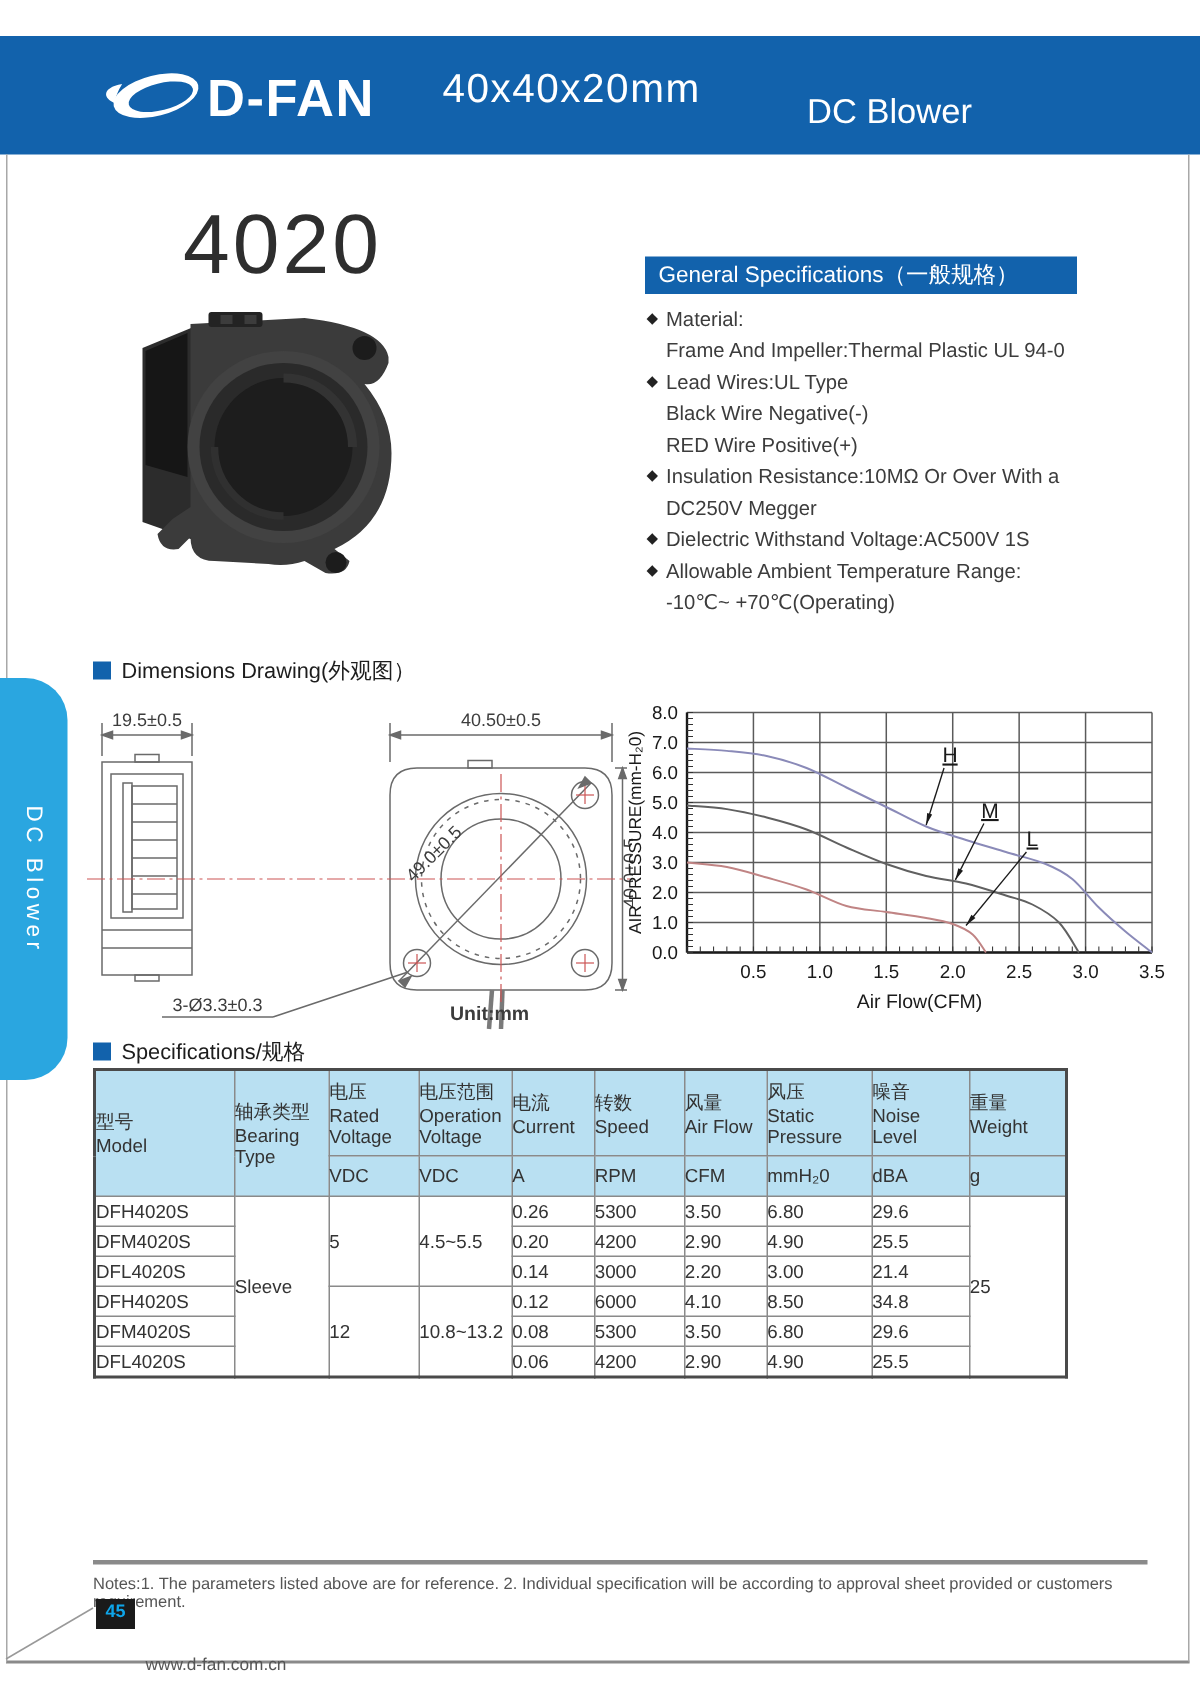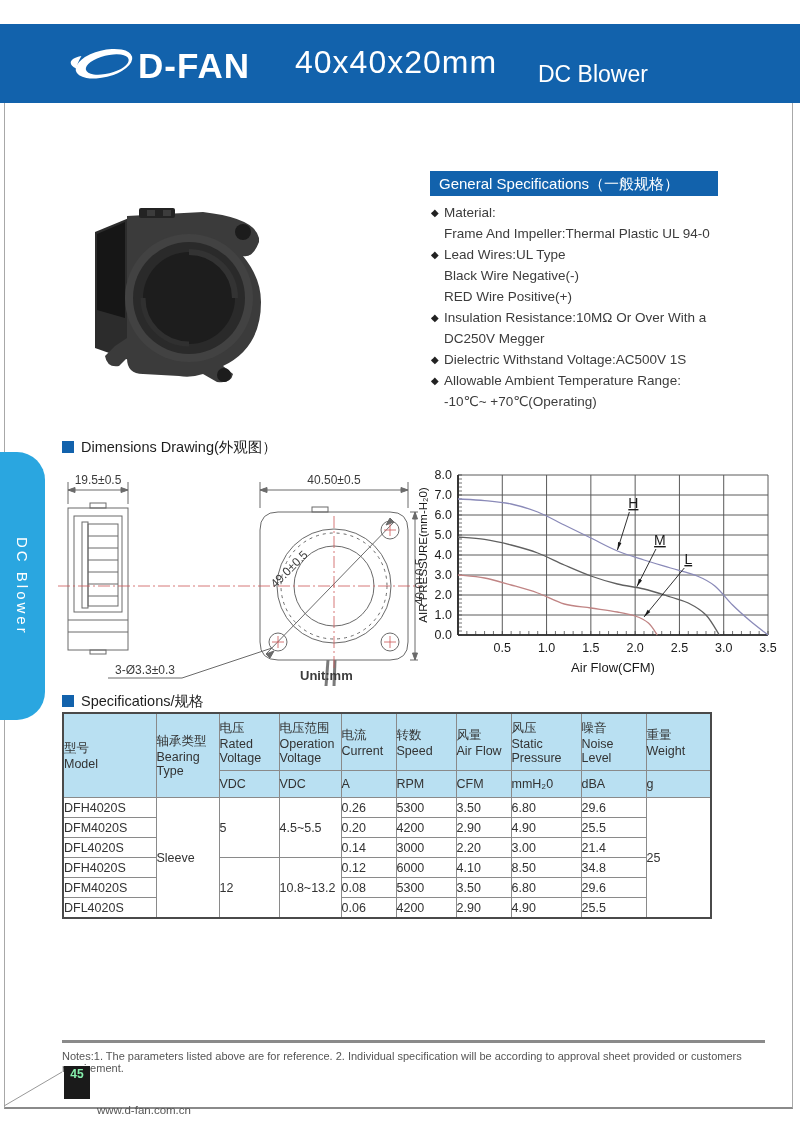--- a/index.html
+++ b/index.html
@@ -2,21 +2,21 @@
 <html><head>
 <meta charset="utf-8">
 <style>
   html,body{margin:0;padding:0;background:#fff;}
   body{font-family:"Liberation Sans","DejaVu Sans",sans-serif;color:#333;}
   #page{position:relative;width:800px;height:1131px;background:#fff;overflow:hidden;}
 
   
   .topbar{position:absolute;left:0;top:24px;width:800px;height:79px;background:#1262ac;}
   .brand-text{position:absolute;left:138px;top:22px;font-size:35px;font-weight:700;color:#fff;letter-spacing:1px;}
-  .size-text{position:absolute;left:295px;top:20px;font-size:32px;font-weight:400;color:#fff;letter-spacing:1px;}
+  .size-text{position:absolute;left:295px;top:20px;font-size:27px;font-weight:400;color:#fff;letter-spacing:1px;}
   .type-text{position:absolute;left:538px;top:37px;font-size:23px;font-weight:400;color:#fff;}
 
   
   .frame{position:absolute;left:4px;top:103px;width:787px;height:1004px;
          border-left:1px solid #a8a8a8;border-right:1px solid #a8a8a8;border-bottom:2px solid #8a8a8a;}
 
   .model-number{position:absolute;left:122px;top:130px;font-size:56px;color:#2e2e2e;letter-spacing:2px;}
 
   
   .gs-header{position:absolute;left:430px;top:171px;width:288px;height:25px;background:#1262ac;
@@ -45,22 +45,22 @@
   .spec-table th,.spec-table td{border:1px solid #8a8a8a;text-align:left;padding:0;}
   .spec-table{border:2px solid #4a4a4a;}
   .spec-table thead th{background:#b9e0f2;font-weight:400;}
   .spec-table thead tr:first-child th{height:56px;}
   .spec-table thead tr:last-child th{height:26px;}
   .spec-table tbody td{height:19px;background:#fff;margin-left:44px;}
 
   
   .footer-line{position:absolute;left:62px;top:1040px;width:703px;height:3px;background:#8a8a8a;}
   .notes{position:absolute;left:62px;top:1050px;width:720px;font-size:11px;color:#555;}
-  .page-badge{position:absolute;left:64px;top:1066px;width:26px;height:33px;background:#1a1a1a;
-              color:#86efac;font-size:12px;font-weight:700;text-align:center;line-height:16px;}
+  .page-badge{position:absolute;left:64px;top:1066px;width:26px;height:20px;background:#1a1a1a;
+              color:#0ea5e9;font-size:12px;font-weight:700;text-align:center;line-height:16px;}
   .website{position:absolute;left:97px;top:1104px;font-size:11.5px;color:#555;}
   .corner-svg{position:absolute;left:0;top:1058px;}
 </style>
 </head>
 <body>
 
 <div id="page">
 
   <div class="topbar">
     <svg style="position:absolute;left:70px;top:18px" width="66" height="44" viewBox="0 0 66 44">
@@ -70,20 +70,21 @@
         <path d="M6 20 C-2 14, 2 8, 14 9 C10 13, 8 16, 6 20 Z" fill="#fff"></path>
       </g>
     </svg>
     <div class="brand-text">D-FAN</div>
     <div class="size-text">40x40x20mm</div>
     <div class="type-text">DC Blower</div>
   </div>
 
   <div class="frame"></div>
 
+  <div class="model-number">4020</div>
 
   <svg class="photo-svg" width="182" height="196" viewBox="0 0 182 196">
     <polygon points="12,34 46,20 46,162 12,150" fill="#2c2c2c"></polygon>
     <polygon points="14,36 42,24 42,120 14,112" fill="#161616"></polygon>
     <path d="M44 18 L120 14 Q172 20 176 40 L176 44 Q170 60 160 58 Q178 80 178 104 Q178 150 140 168 L150 176 Q148 186 134 184 L120 176 Q108 180 96 178 L60 176 Q44 176 44 160 L36 168 Q24 170 22 158 L32 148 L44 140 Z" fill="#3b3b3b"></path>
     <circle cx="160" cy="34" r="8" fill="#1c1c1c"></circle>
     <circle cx="141" cy="177" r="7" fill="#1c1c1c"></circle>
     <circle cx="106" cy="100" r="64" fill="#424242"></circle>
     <circle cx="106" cy="100" r="56" fill="#2a2a2a"></circle>
     <circle cx="106" cy="100" r="46" fill="#1d1d1d"></circle>

